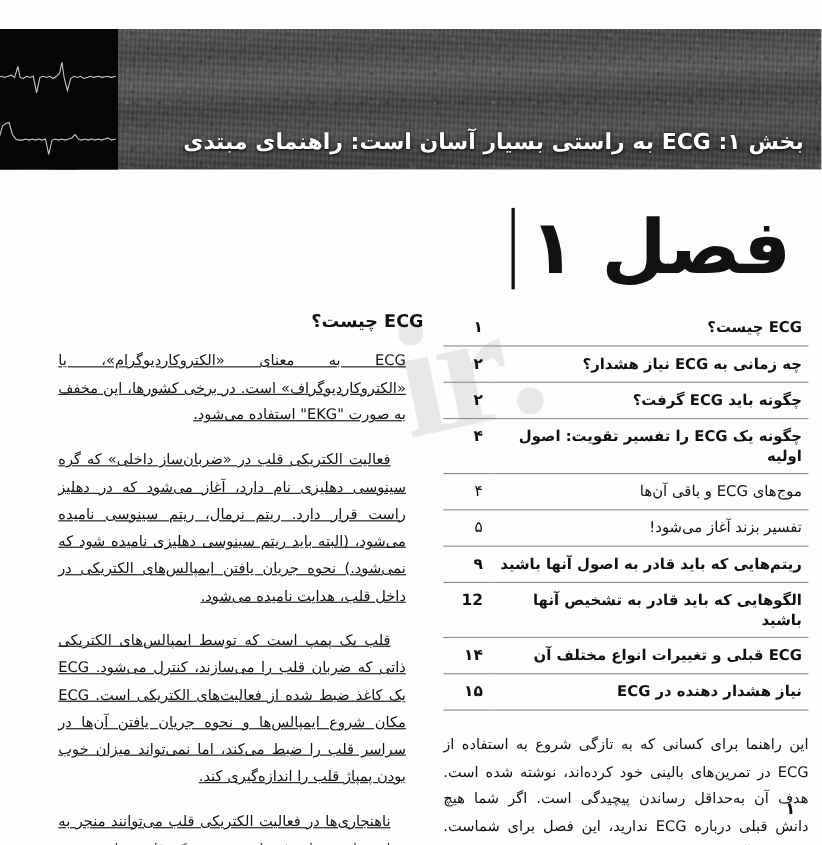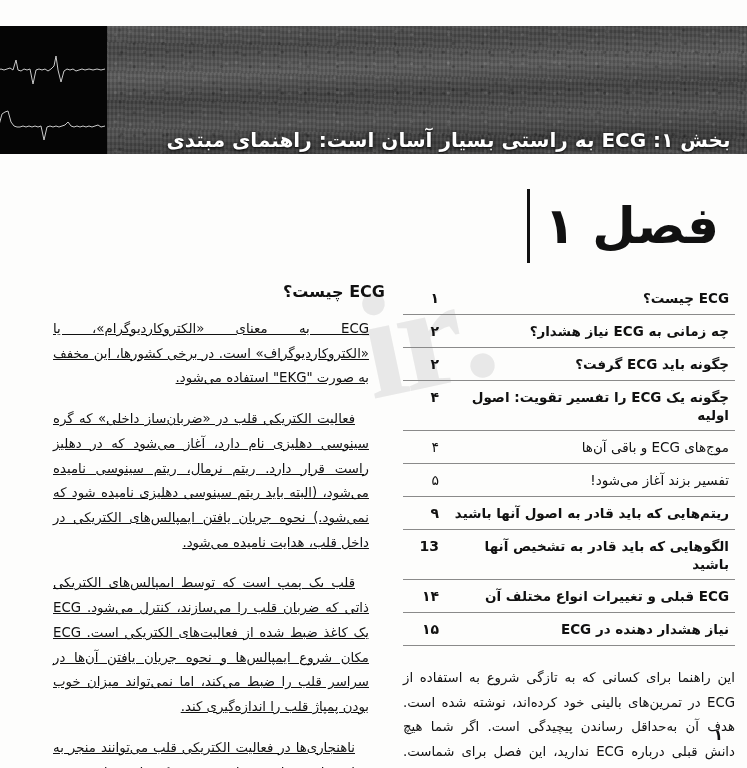--- a/index.html
+++ b/index.html
@@ -100,21 +100,21 @@
     width: 210px;
     height: 128px;
     background: #050505;
     overflow: hidden;
     direction: ltr;
   }
   .ecg-photo svg { display: block; }
 
   .banner-title {
     position: absolute;
-    top: 16px;
+    top: 4px;
     right: 0;
     left: 0;
     height: 128px;
     display: flex;
     align-items: flex-end;
     justify-content: center;
     padding: 0 78px 18px 228px;
     box-sizing: border-box;
     color: #ffffff;
     font-size: 20px;
@@ -132,21 +132,21 @@
     right: 0;
     left: 0;
     height: 86px;
     display: flex;
     flex-direction: row;
     align-items: center;
     justify-content: flex-start;
     z-index: 3;
   }
   .chapter-label {
-    font-size: 50px;
+    font-size: 68px;
     font-weight: 700;
     line-height: 1;
     padding: 0 28px 0 14px;
     white-space: nowrap;
   }
   .chapter-rule {
     width: 3px;
     height: 74px;
     background: #111;
     flex: 0 0 auto;
@@ -308,21 +308,21 @@
             <tr>
               <td class="t-title">تفسیر بزند آغاز می‌شود!</td>
               <td class="t-page">۵</td>
             </tr>
             <tr class="bold">
               <td class="t-title">ریتم‌هایی که باید قادر به اصول آنها باشید</td>
               <td class="t-page">۹</td>
             </tr>
             <tr class="bold">
               <td class="t-title">الگوهایی که باید قادر به تشخیص آنها باشید</td>
-              <td class="t-page">13</td>
+              <td class="t-page">12</td>
             </tr>
             <tr class="bold">
               <td class="t-title">ECG قبلی و تغییرات انواع مختلف آن</td>
               <td class="t-page">۱۴</td>
             </tr>
             <tr class="bold">
               <td class="t-title">نیاز هشدار دهنده در ECG</td>
               <td class="t-page">۱۵</td>
             </tr>
           </tbody>

